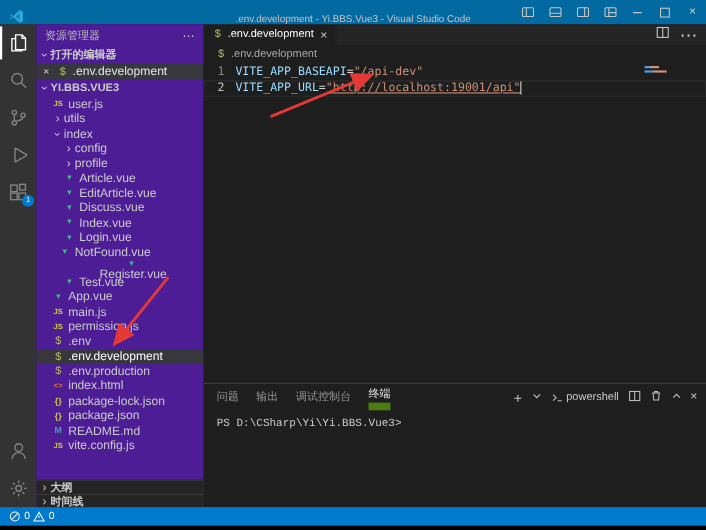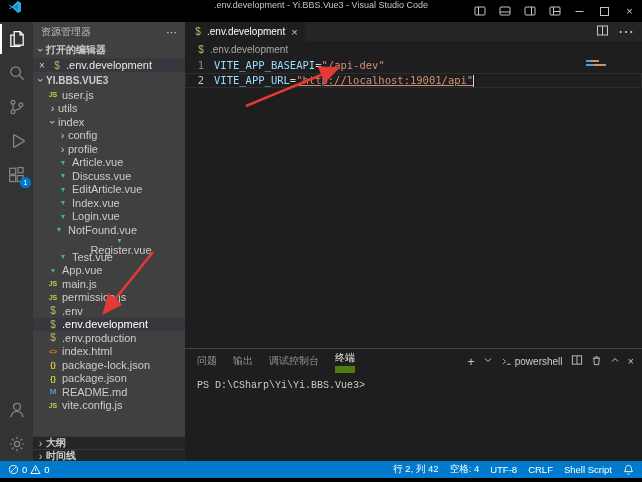--- a/index.html
+++ b/index.html
@@ -1,41 +1,41 @@
 <!DOCTYPE html>
 <html><head>
 <meta charset="utf-8">
 <style>
   * { margin:0; padding:0; box-sizing:border-box; }
   html,body { width:642px; height:482px; overflow:hidden; }
   body { font-family:"Liberation Sans", sans-serif; background:#1e1e1e; color:#cccccc; position:relative; }
   .app { width:642px; height:482px; display:flex; flex-direction:column; position:relative; }
 
   
-  .titlebar { height:22px; background:#000000; display:flex; align-items:flex-start; flex:none; position:relative; }
+  .titlebar { height:22px; background:#0369a1; display:flex; align-items:flex-end; flex:none; position:relative; }
   .tb-logo { margin-left:8px; flex:none; }
   .tb-title { position:absolute; left:0; right:0; text-align:center; font-size:9px; color:#c5c5c5; pointer-events:none; }
   .tb-controls { margin-left:auto; display:flex; align-items:center; height:100%; }
   .tb-btn { width:25px; height:22px; display:flex; align-items:center; justify-content:center; color:#cccccc; font-size:11px; }
   .tb-btn svg { stroke:#c5c5c5; fill:none; stroke-width:1; }
 
   
   .main { height:439px; display:flex; flex:none; }
 
   
   .activitybar { width:33px; background:#333333; display:flex; flex-direction:column; flex:none; }
   .ab-item { height:34px; display:flex; align-items:center; justify-content:center; position:relative; }
   .ab-item svg { stroke:#858585; fill:none; stroke-width:1.1; }
   .ab-item.active svg { stroke:#ffffff; }
   .ab-item.active::before { content:""; position:absolute; left:0; top:2px; bottom:2px; width:2px; background:#ffffff; }
   .ab-bottom { margin-top:auto; }
   .ab-badge { position:absolute; right:2px; bottom:4px; min-width:11px; height:11px; border-radius:50%; background:#007acc; color:#fff; font-size:7px; display:flex; align-items:center; justify-content:center; }
 
   
-  .sidebar { width:152px; background:#404040; flex:none; position:relative; overflow:hidden; }
+  .sidebar { width:152px; background:#4c1d95; flex:none; position:relative; overflow:hidden; }
   .sb-title { height:20px; display:flex; align-items:center; padding:0 8px; font-size:10px; color:#bbbbbb; }
   .sb-more { margin-left:auto; font-size:11px; color:#cccccc; }
   .sec-header { height:16px; display:flex; align-items:center; font-size:10px; font-weight:bold; color:#cccccc; padding-left:2px; }
   .chev { display:inline-flex; width:11px; justify-content:center; color:#cccccc; font-size:11px; font-weight:normal; transform:none; flex:none; }
   .chev.open { transform:rotate(90deg); }
   .oe-item { height:14px; display:flex; align-items:center; background:#37373d; font-size:11px; color:#e8e8e8; padding-left:6px; }
   .oe-close { width:12px; color:#cccccc; font-size:10px; flex:none; }
   .fi { display:inline-flex; width:12px; justify-content:center; font-weight:bold; font-size:8px; flex:none; margin-right:3px; font-family:"Liberation Sans", sans-serif; }
   .fi-js { color:#cbcb41; font-size:7px; }
   .fi-vue { color:#41b883; font-size:7px; }
@@ -240,25 +240,25 @@
           <div class="tree-row" style="padding-left: 24px;">
             <span class="chev">›</span>
             <span>profile</span>
           </div>
           <div class="tree-row" style="padding-left: 24px;">
             <span class="fi fi-vue">▼</span>
             <span>Article.vue</span>
           </div>
           <div class="tree-row" style="padding-left: 24px;">
             <span class="fi fi-vue">▼</span>
+            <span>EditArticle.vue</span>
+          </div>
+          <div class="tree-row" style="padding-left: 24px;">
+            <span class="fi fi-vue">▼</span>
             <span>Discuss.vue</span>
-          </div>
-          <div class="tree-row" style="padding-left: 24px;">
-            <span class="fi fi-vue">▼</span>
-            <span>EditArticle.vue</span>
           </div>
           <div class="tree-row" style="padding-left: 24px;">
             <span class="fi fi-vue">▼</span>
             <span>Index.vue</span>
           </div>
           <div class="tree-row" style="padding-left: 24px;">
             <span class="fi fi-vue">▼</span>
             <span>Login.vue</span>
           </div>
           <div class="tree-row" style="padding-left: 20px;">
@@ -414,33 +414,20 @@
             <line x1="3" y1="9" x2="9" y2="3"></line>
           </svg>
         <span>0</span>
         <svg width="11" height="11" viewBox="0 0 12 12">
             <path d="M6 1.8 11 10.4H1z"></path>
             <line x1="6" y1="5" x2="6" y2="7.6"></line>
           </svg>
         <span>0</span>
       </div>
     </div>
-    <div class="sbar-right">
-      <span class="sbar-item">行 2, 列 42</span>
-      <span class="sbar-item">空格: 4</span>
-      <span class="sbar-item">UTF-8</span>
-      <span class="sbar-item">CRLF</span>
-      <span class="sbar-item">Shell Script</span>
-      <span class="sbar-item">
-          <svg width="11" height="12" viewBox="0 0 12 13">
-            <path d="M6 1.5c-1.9 0-3.2 1.4-3.2 3.2 0 2.8-1.2 3.6-1.2 3.6h8.8s-1.2-.8-1.2-3.6C9.2 2.9 7.9 1.5 6 1.5z"></path>
-            <path d="M5 10.3a1 1 0 0 0 2 0"></path>
-          </svg>
-        </span>
-    </div>
   </div>
   <div class="bottom-strip"></div>
 
   <svg class="annotations" width="642" height="482" viewBox="0 0 642 482">
     <defs>
       <marker id="ah" markerWidth="9" markerHeight="8" refX="7" refY="3.5" orient="auto">
         <path d="M0 0 L8 3.5 L0 7 z" fill="#e53935"></path>
       </marker>
     </defs>
     <line x1="246" y1="106" x2="338" y2="68" stroke="#e53935" stroke-width="2.6" marker-end="url(#ah)"></line>

